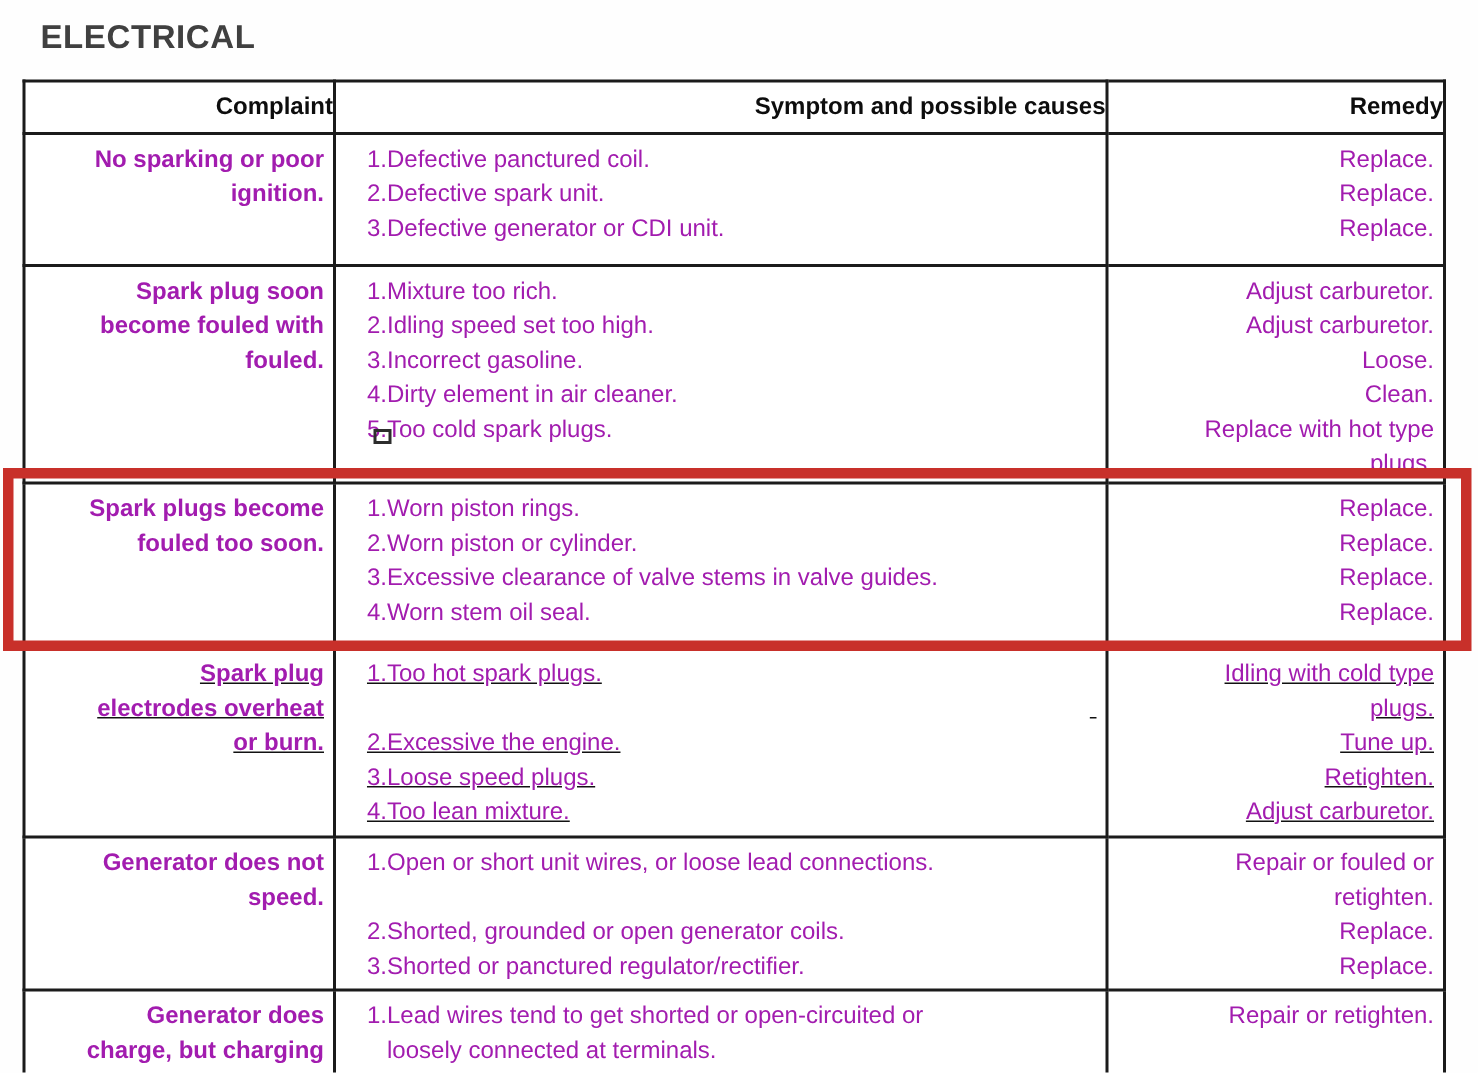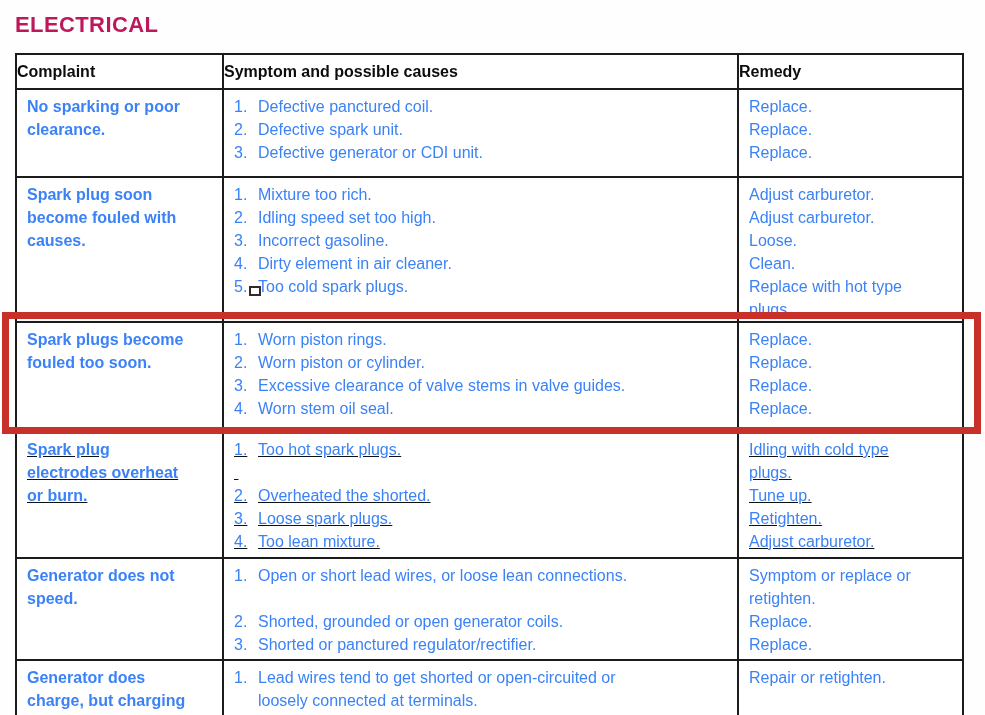--- a/index.html
+++ b/index.html
@@ -5,39 +5,39 @@
   html,body{margin:0;padding:0;}
   body{
     position:relative;
     width:985px;height:715px;
     overflow:hidden;
     background:#fefefe;
     font-family:"Liberation Sans",sans-serif;
     color:#111;
   }
   .page-title{
-    position:absolute;left:15px;top:12px;margin:0;
-    font-size:22px;font-weight:bold;letter-spacing:.4px;color:#be185d;
+    position:absolute;left:27px;top:12px;margin:0;
+    font-size:22px;font-weight:bold;letter-spacing:.4px;color:#404040;
   }
   table.ts{
     position:absolute;left:15px;top:53px;
     width:947px;border-collapse:collapse;table-layout:fixed;
     background:#fff;
   }
   table.ts th, table.ts td{
     border:2.5px solid #1b1b1b;
   }
   table.ts th{
-    height:29px;font-size:16px;font-weight:bold;text-align:left;
+    height:29px;font-size:16px;font-weight:bold;text-align:right;
     padding:2px 0;color:#0d0d0d;
   }
   table.ts td{
     vertical-align:top;
     font-size:16px;line-height:23px;
-    padding:5px 6px 0 10px;color:#3b82f6;
+    padding:5px 6px 0 10px;color:#a21caf;text-align:right;
   }
   td.complaint-cell{font-weight:bold;padding-left:9px;color:#0d0d0d;}
   td.symptom-cell{padding-left:14px;}
   td.remedy-cell{padding-left:10px;}
   .line{white-space:nowrap;}
   .line.sym{display:flex;}
   .num{flex:0 0 24px;}
   .highlight-box{
     position:absolute;left:2px;top:312px;width:979px;height:122px;
     box-sizing:border-box;border:7px solid #c8302a;
@@ -63,21 +63,21 @@
     <tr>
       <th>Complaint</th>
       <th>Symptom and possible causes</th>
       <th>Remedy</th>
     </tr>
   </thead>
   <tbody>
       <tr style="height: 88px;">
         <td class="complaint-cell">
           <div class="line">No sparking or poor</div>
-          <div class="line">clearance.</div>
+          <div class="line">ignition.</div>
         </td>
         <td class="symptom-cell">
           <div class="line sym">
             <span class="num">1.</span>
             <span>Defective panctured coil.</span>
           </div>
           <div class="line sym">
             <span class="num">2.</span>
             <span>Defective spark unit.</span>
           </div>
@@ -89,21 +89,21 @@
         <td class="remedy-cell">
           <div class="line">Replace.</div>
           <div class="line">Replace.</div>
           <div class="line">Replace.</div>
         </td>
       </tr>
       <tr style="height: 142px;">
         <td class="complaint-cell">
           <div class="line">Spark plug soon</div>
           <div class="line">become fouled with</div>
-          <div class="line">causes.</div>
+          <div class="line">fouled.</div>
         </td>
         <td class="symptom-cell">
           <div class="line sym">
             <span class="num">1.</span>
             <span>Mixture too rich.</span>
           </div>
           <div class="line sym">
             <span class="num">2.</span>
             <span>Idling speed set too high.</span>
           </div>
@@ -166,25 +166,25 @@
           <div class="line">or burn.</div>
         </td>
         <td class="symptom-cell">
           <div class="line sym">
             <span class="num">1.</span>
             <span>Too hot spark plugs.</span>
           </div>
           <div class="line">&nbsp;</div>
           <div class="line sym">
             <span class="num">2.</span>
-            <span>Overheated the shorted.</span>
-          </div>
-          <div class="line sym">
-            <span class="num">3.</span>
-            <span>Loose spark plugs.</span>
+            <span>Excessive the engine.</span>
+          </div>
+          <div class="line sym">
+            <span class="num">3.</span>
+            <span>Loose speed plugs.</span>
           </div>
           <div class="line sym">
             <span class="num">4.</span>
             <span>Too lean mixture.</span>
           </div>
         </td>
         <td class="remedy-cell">
           <div class="line">Idling with cold type</div>
           <div class="line">plugs.</div>
           <div class="line">Tune up.</div>
@@ -193,34 +193,34 @@
         </td>
       </tr>
       <tr style="height: 102px;">
         <td class="complaint-cell">
           <div class="line">Generator does not</div>
           <div class="line">speed.</div>
         </td>
         <td class="symptom-cell">
           <div class="line sym">
             <span class="num">1.</span>
-            <span>Open or short lead wires, or loose lean connections.</span>
+            <span>Open or short unit wires, or loose lead connections.</span>
           </div>
           <div class="line">&nbsp;</div>
           <div class="line sym">
             <span class="num">2.</span>
             <span>Shorted, grounded or open generator coils.</span>
           </div>
           <div class="line sym">
             <span class="num">3.</span>
             <span>Shorted or panctured regulator/rectifier.</span>
           </div>
         </td>
         <td class="remedy-cell">
-          <div class="line">Symptom or replace or</div>
+          <div class="line">Repair or fouled or</div>
           <div class="line">retighten.</div>
           <div class="line">Replace.</div>
           <div class="line">Replace.</div>
         </td>
       </tr>
       <tr style="height: 130px;">
         <td class="complaint-cell">
           <div class="line">Generator does</div>
           <div class="line">charge, but charging</div>
           <div class="line">rate is below the</div>

